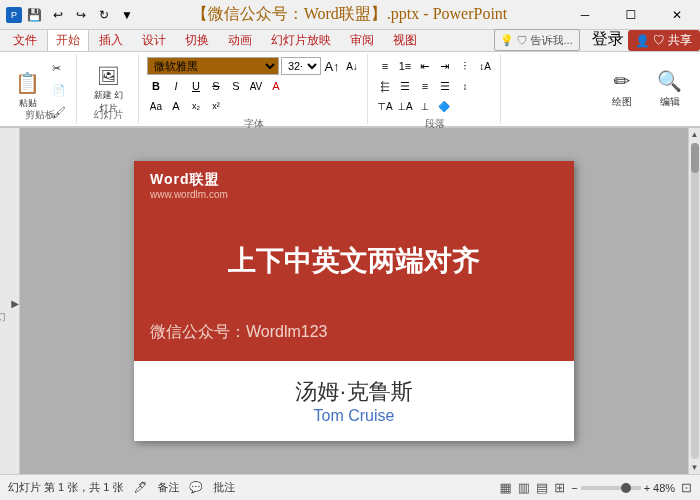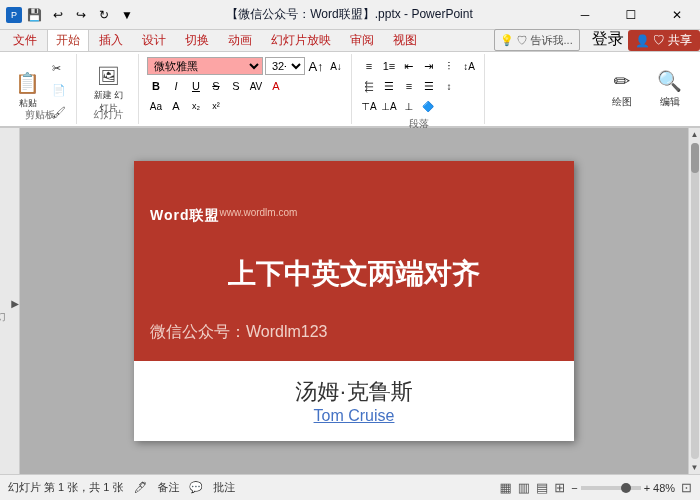--- a/index.html
+++ b/index.html
@@ -87,22 +87,22 @@
       cursor: pointer;
       border-radius: 2px;
       font-size: 11px;
       color: #333;
     }
     .font-row { display: flex; align-items: center; gap: 2px; }
     .font-select {
       height: 18px;
       font-size: 11px;
       border: 1px solid #aaa;
-      background: #fca5a5;
-      width: 116px;
+      background: #a16207;
+      width: 132px;
       padding: 0 2px;
     }
     .font-size-select {
       height: 18px;
       font-size: 11px;
       border: 1px solid #aaa;
       background: white;
       width: 40px;
       padding: 0 2px;
     }
@@ -161,21 +161,21 @@
     .slide-top-red {
       background: #b5372a;
       width: 100%;
       height: 200px;
       position: relative;
       display: flex;
       flex-direction: column;
       justify-content: space-between;
       padding: 10px 16px;
     }
-    .slide-logo-area { display: flex; flex-direction: row; margin-top: 36px; }
+    .slide-logo-area { display: flex; flex-direction: column; }
     .slide-logo-text { color: white; font-size: 14px; font-weight: bold; letter-spacing: 1px; }
     .slide-logo-url { color: #f0c0b0; font-size: 10px; }
     .slide-main-title {
       color: white;
       font-size: 28px;
       font-weight: bold;
       text-align: left;
       flex: 1;
       display: flex;
       align-items: center;
@@ -190,21 +190,20 @@
     }
     .slide-name-cn {
       font-size: 22px;
       color: #333;
       font-weight: normal;
       margin-bottom: 0;
     }
     .slide-name-en {
       font-size: 16px;
       color: #4472c4;
-      text-decoration: underline;
     }
 
     
     .right-scroll {
       width: 12px;
       background: #e8e8e8;
       border-left: 1px solid #ccc;
       display: flex;
       flex-direction: column;
       align-items: center;
@@ -247,21 +246,21 @@
 
     .top-area {
       display: flex;
       justify-content: space-between;
       align-items: center;
       height: 30px;
       background: #f0f0f0;
       border-bottom: 1px solid #ccc;
     }
     .top-left { display: flex; align-items: center; gap: 3px; padding-left: 6px; }
-    .top-center { font-size: 12px; color: #0f172a; }
+    .top-center { font-size: 16px; color: #a16207; font-family: Liberation Serif, serif; }
     .top-right { display: flex; align-items: center; }
     .ur-btn { width: 20px; height: 20px; display: flex; align-items: center; justify-content: center; font-size: 12px; cursor: pointer; border-radius: 2px; }
 
     .draw-btn, .edit-btn {
       display: flex;
       flex-direction: column;
       align-items: center;
       justify-content: center;
       width: 44px;
       height: 56px;
@@ -378,20 +377,21 @@
       <div class="format-btn" style="font-size:10px">AV</div>
       <div class="format-btn" style="color:#cc0000">A</div>
     </div>
 
     <div class="font-row">
       <div class="format-btn" style="font-size:10px">Aa</div>
       <div class="format-btn">A</div>
       <div class="format-btn" style="font-size:9px">x₂</div>
       <div class="format-btn" style="font-size:9px">x²</div>
     </div>
+    <span style="font-size:10px;color:#666;text-align:center">字体</span>
   </div>
 
   <div style="display:flex;flex-direction:column;border-right:1px solid #e0e0e0;padding:3px 6px;gap:2px">
     <div class="font-row">
       <div class="format-btn">≡</div>
       <div class="format-btn">1≡</div>
       <div class="format-btn">⇤</div>
       <div class="format-btn">⇥</div>
       <div class="format-btn">⫶</div>
       <div class="format-btn" style="font-size:10px">↕A</div>

